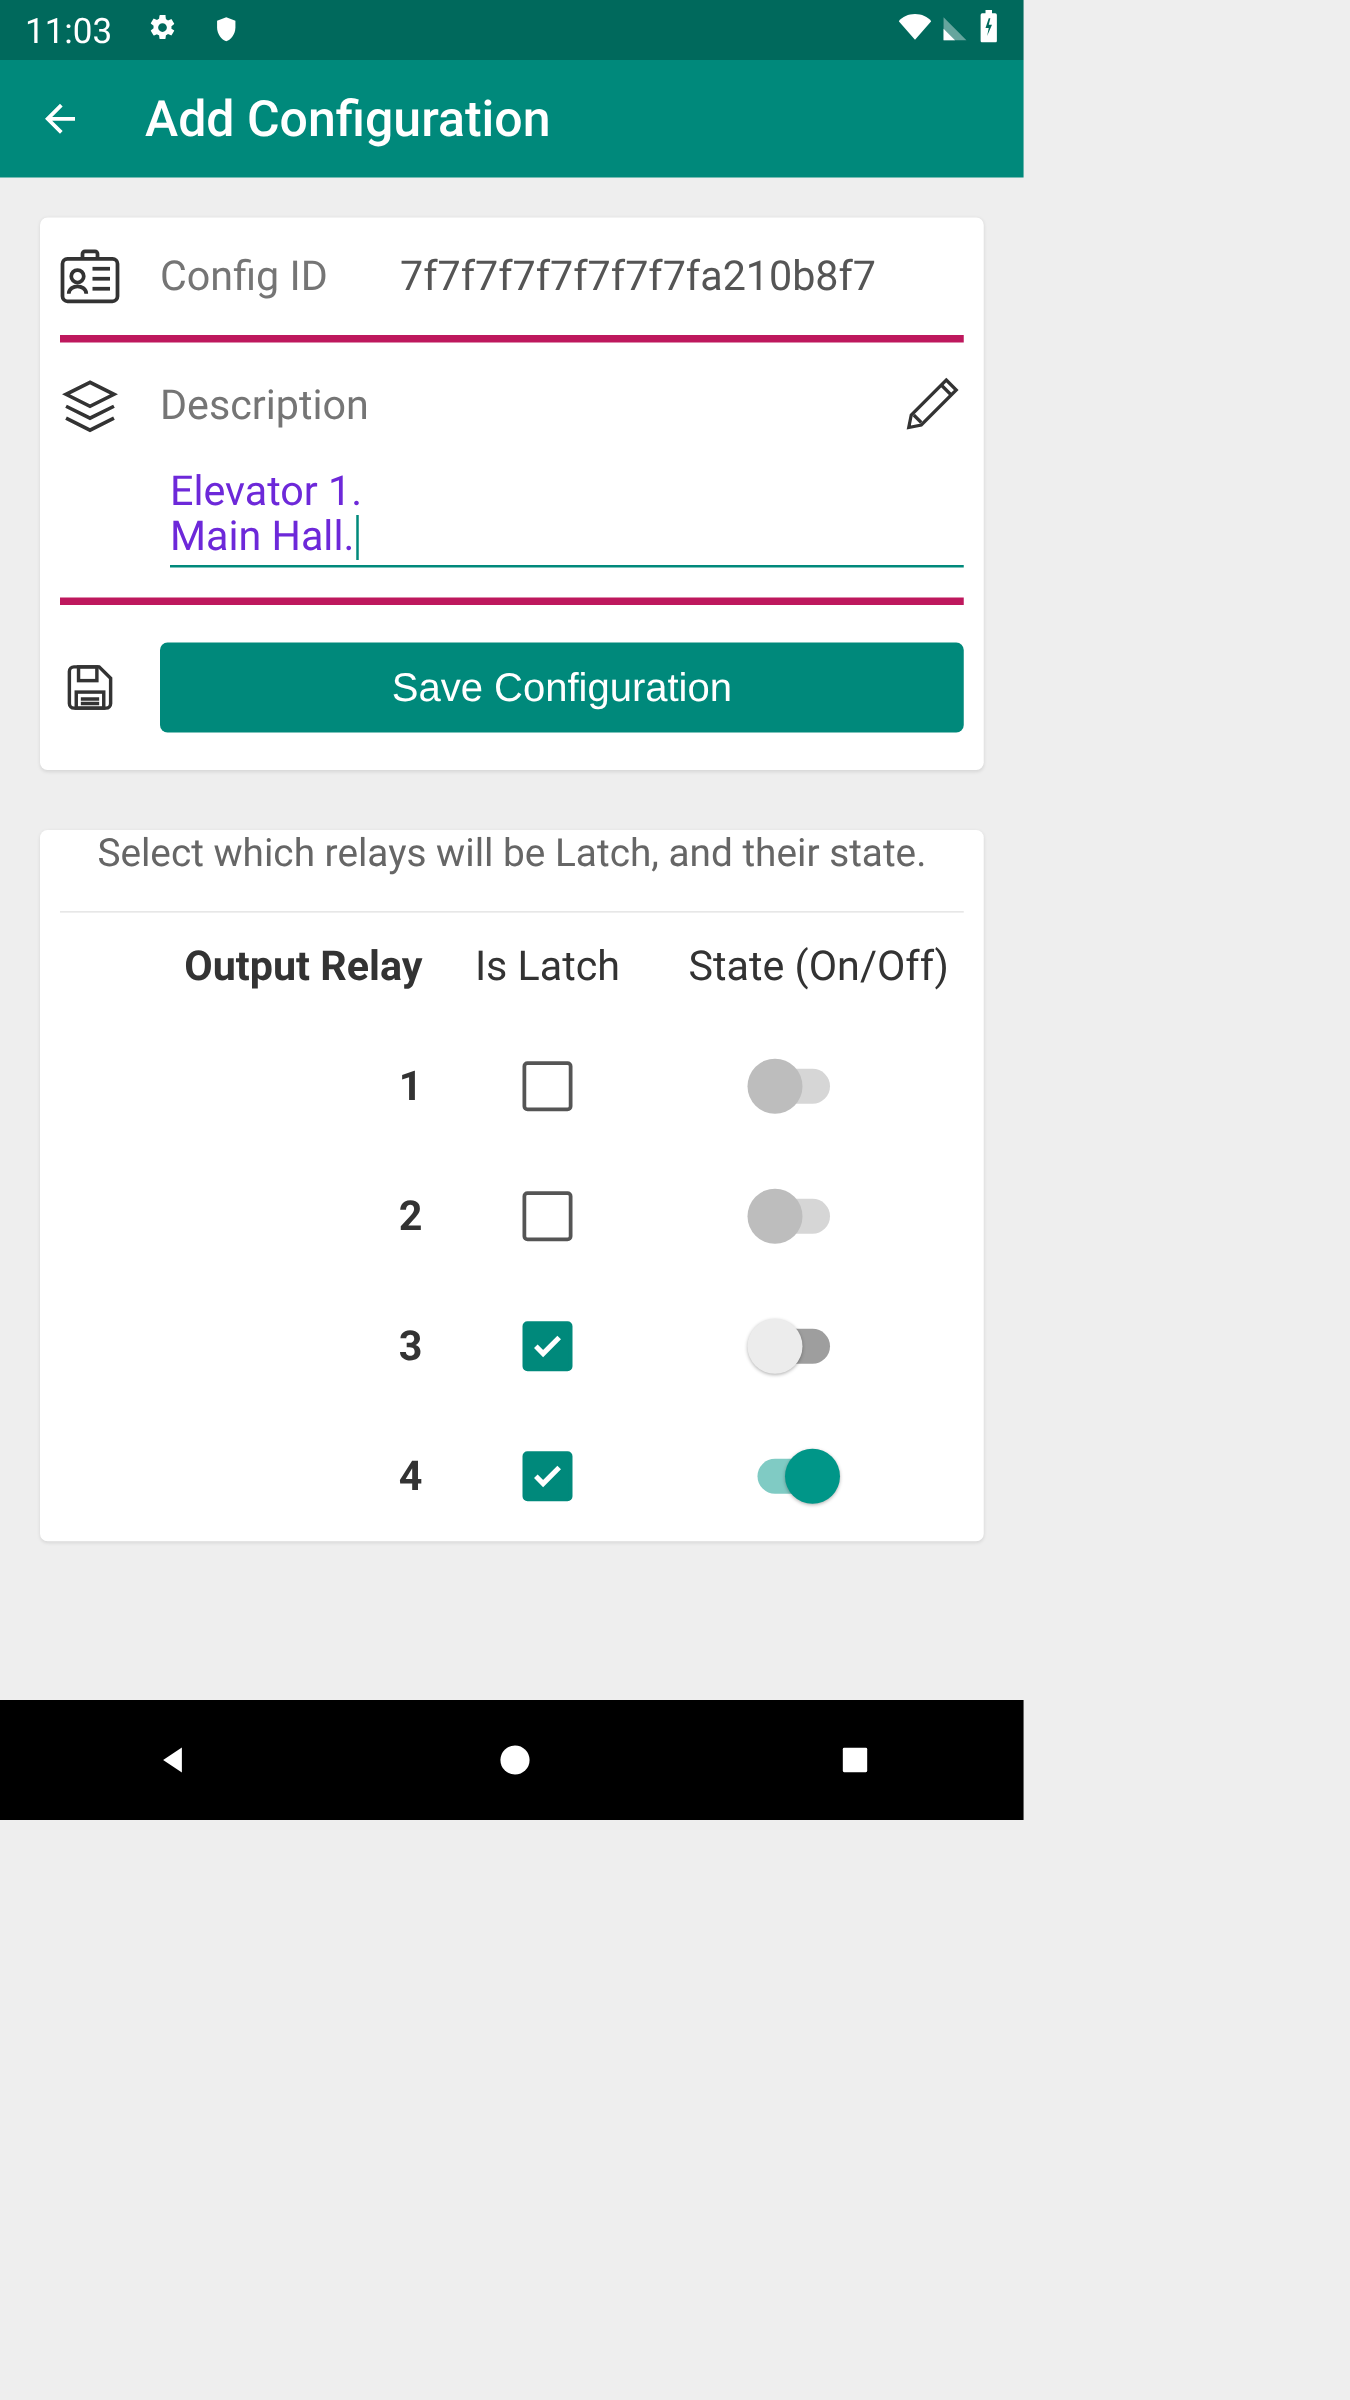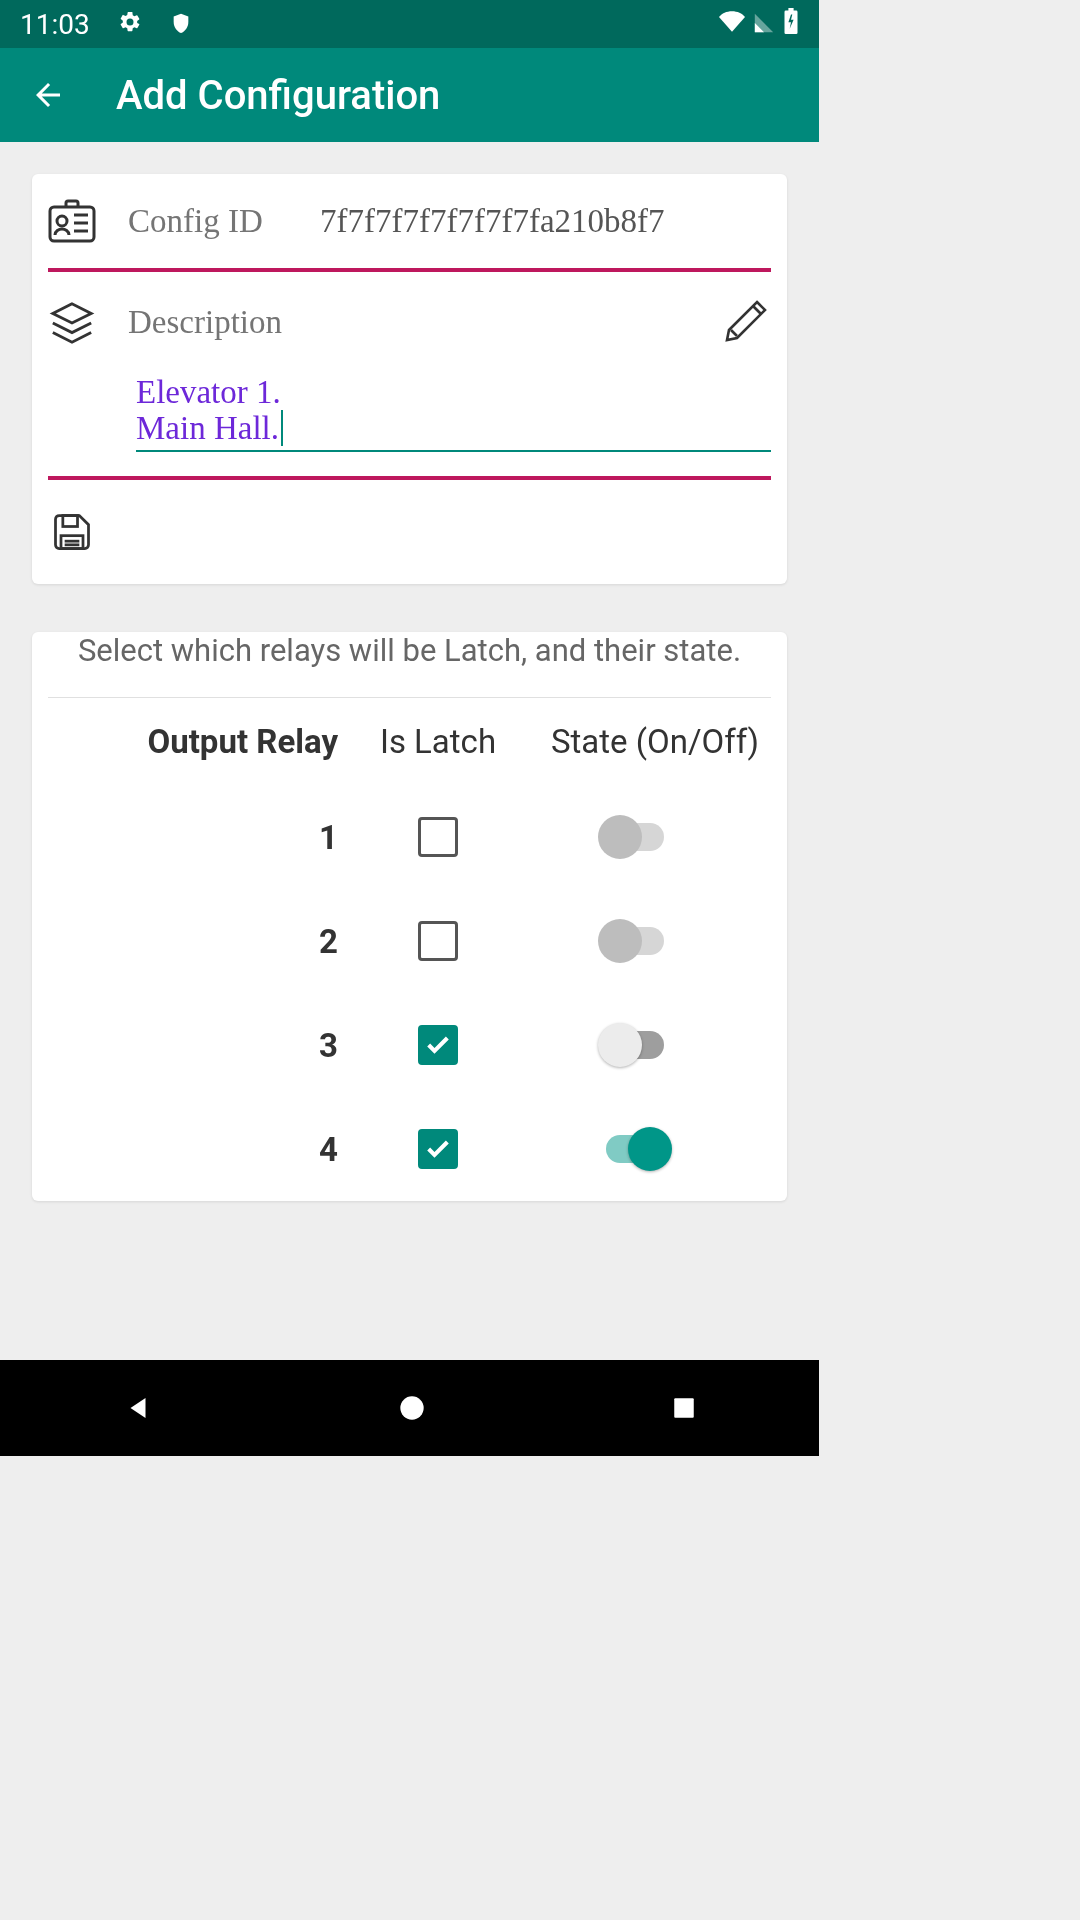--- a/index.html
+++ b/index.html
@@ -44,23 +44,22 @@
     .card {
       background: white;
       border-radius: 6px;
       box-shadow: 0 1px 3px rgba(0,0,0,0.1);
       padding: 0 16px;
     }
     .card-row {
       display: flex;
       align-items: center;
       padding: 24px 0;
-      border-bottom: 4px solid #be185d;
+      border-bottom: 6px solid #be185d;
       gap: 32px;
-      font-family: Liberation Serif, serif;
     }
     .card-row:last-child { border-bottom: none; }
     .icon-slot { width: 48px; display: flex; justify-content: center; }
     .field-label { color: #757575; font-size: 33px; min-width: 160px; }
     .field-value { color: #555555; font-size: 33px; }
     .desc-block { display: flex; flex-direction: column; flex: 1; gap: 26px; }
     .desc-header { display: flex; align-items: center; width: 100%; }
     .desc-header .field-label { flex: 1; }
     .desc-input-wrap {
       margin-left: 8px;
@@ -251,20 +250,21 @@
     <div class="save-row">
       <div class="icon-slot">
         <svg width="44" height="44" viewBox="0 0 24 24" fill="none" stroke="#333" stroke-width="1.5">
             <path d="M19 21H5a2 2 0 01-2-2V5a2 2 0 012-2h11l5 5v11a2 2 0 01-2 2z"></path>
             <rect x="7" y="3" width="8" height="6"></rect>
             <rect x="6" y="14" width="12" height="7"></rect>
             <line x1="8" y1="17" x2="16" y2="17"></line>
             <line x1="8" y1="19" x2="16" y2="19"></line>
           </svg>
       </div>
+      <button class="save-btn">Save Configuration</button>
     </div>
   </div>
 
   <div class="card">
     <div class="section-sub">Select which relays will be Latch, and their state.</div>
     <div class="table-header">
       <div class="col-relay">Output Relay</div>
       <div class="col-latch">Is Latch</div>
       <div class="col-state">State (On/Off)</div>
     </div>

